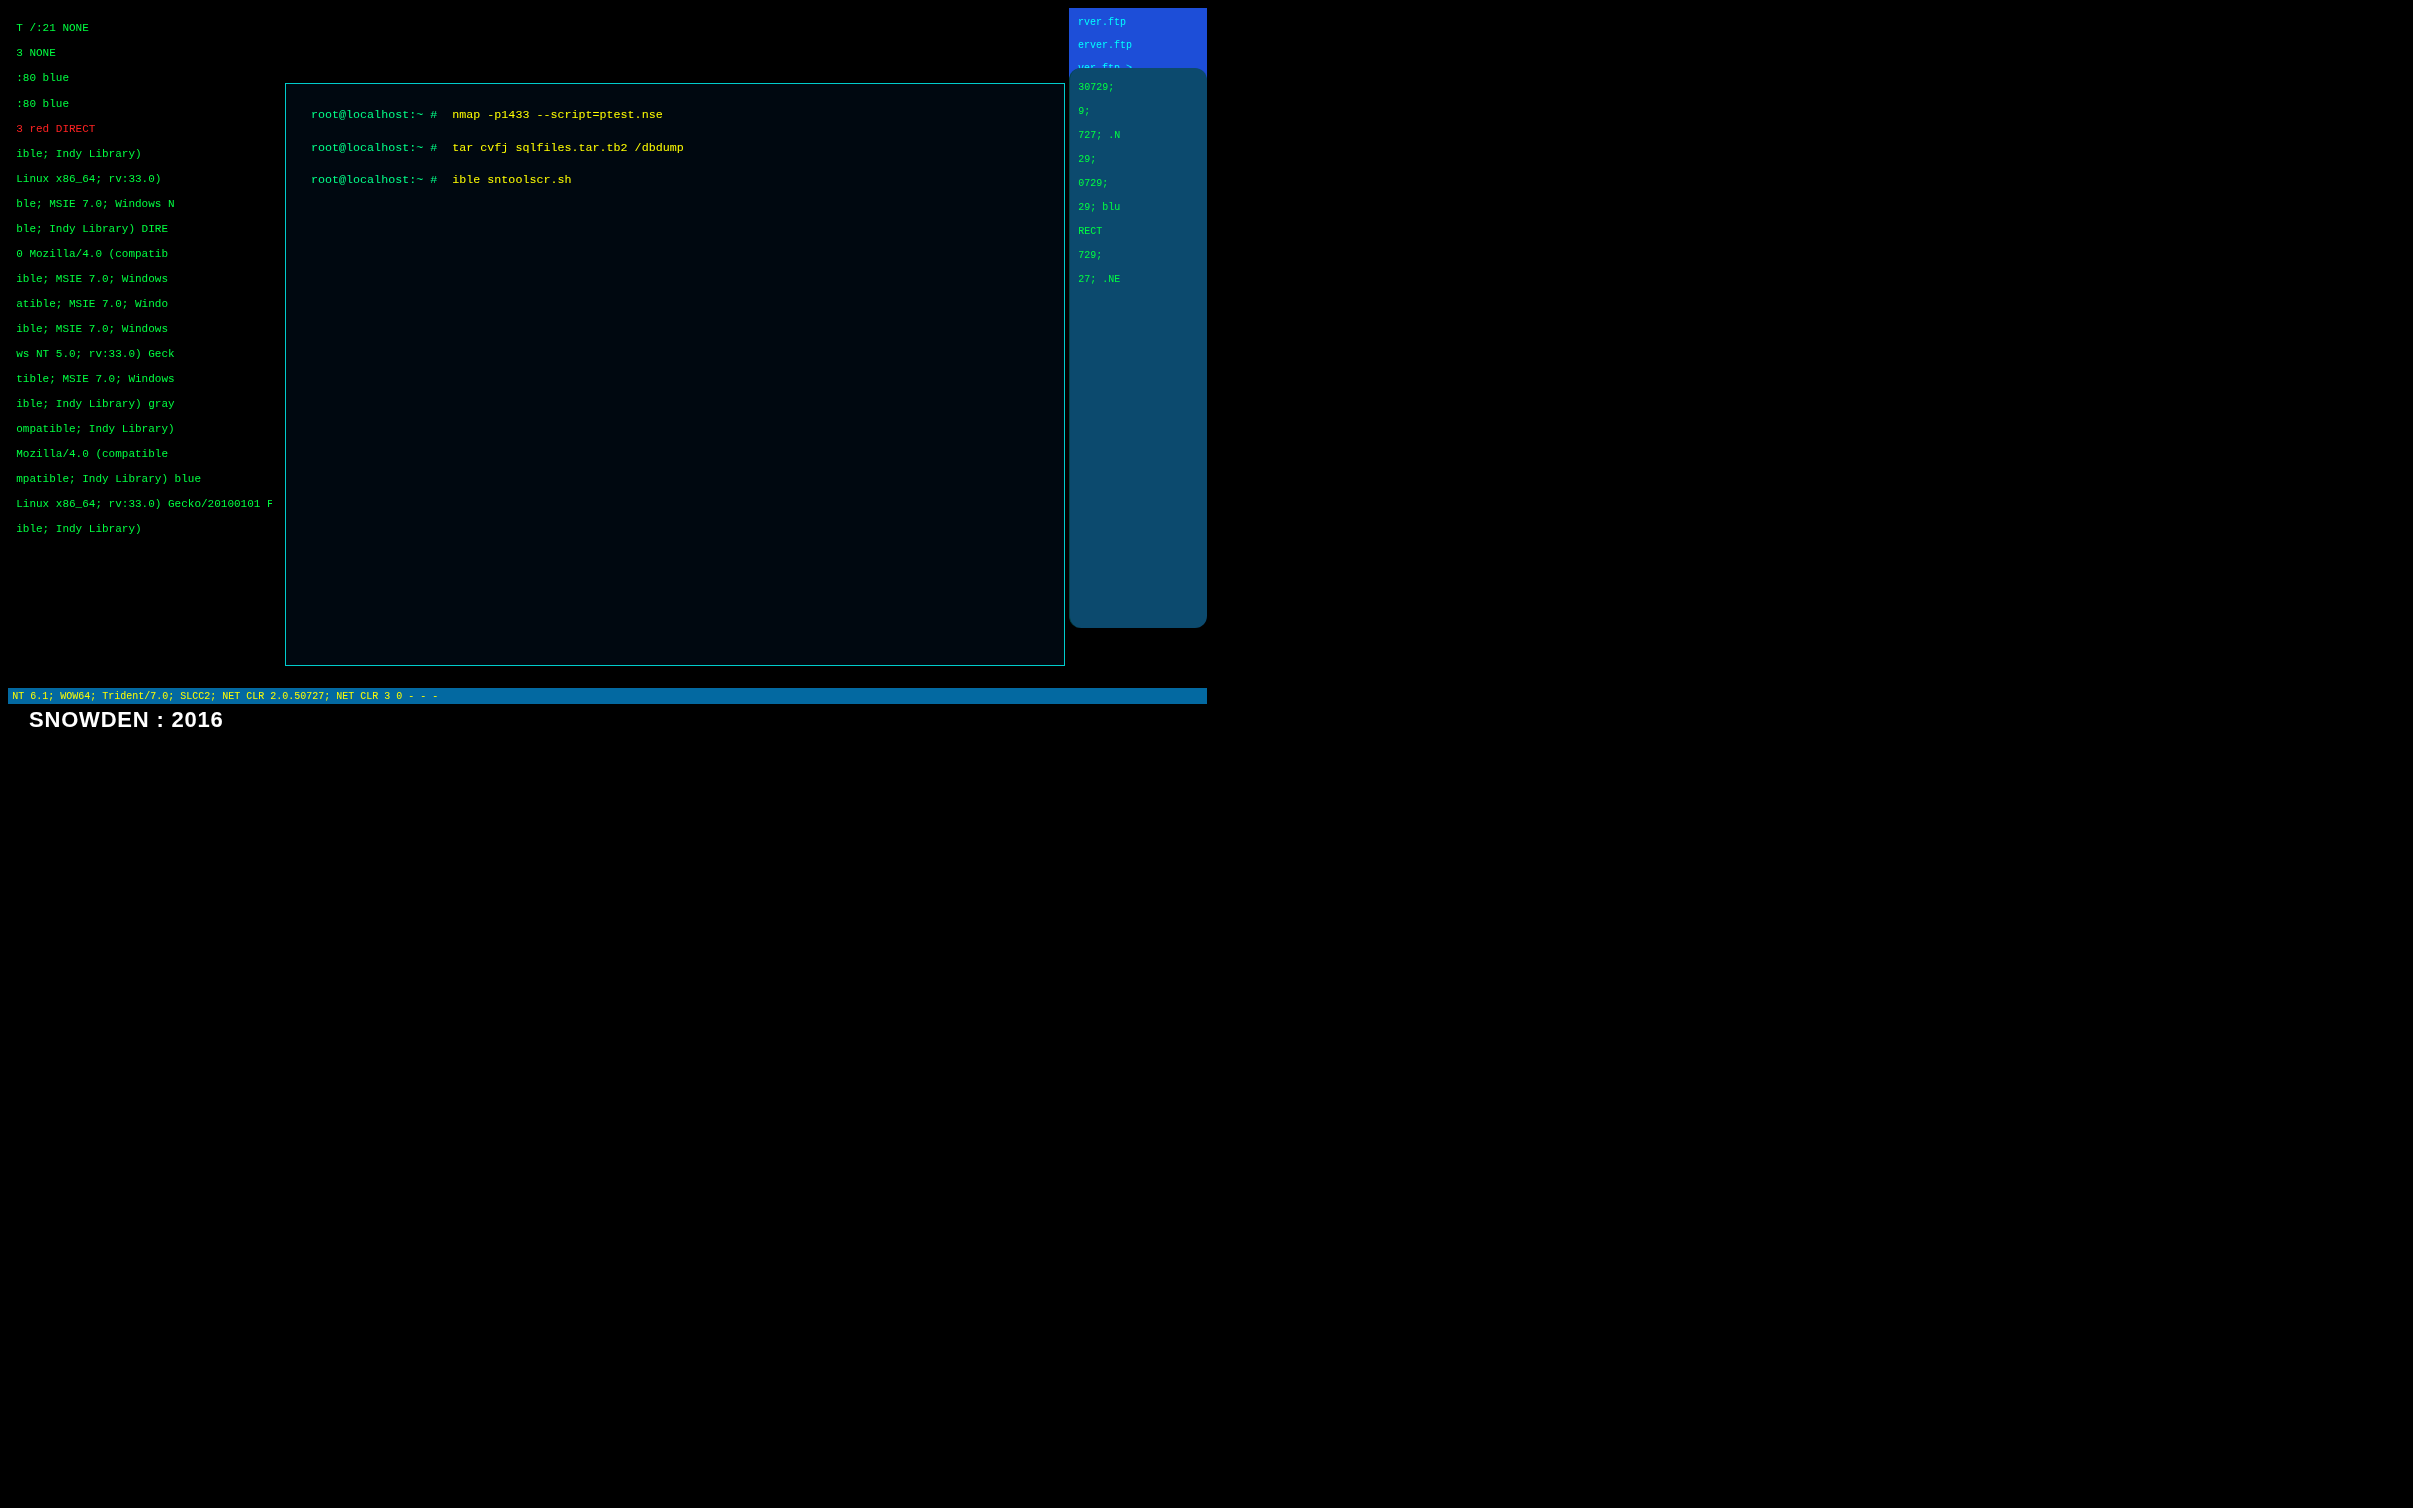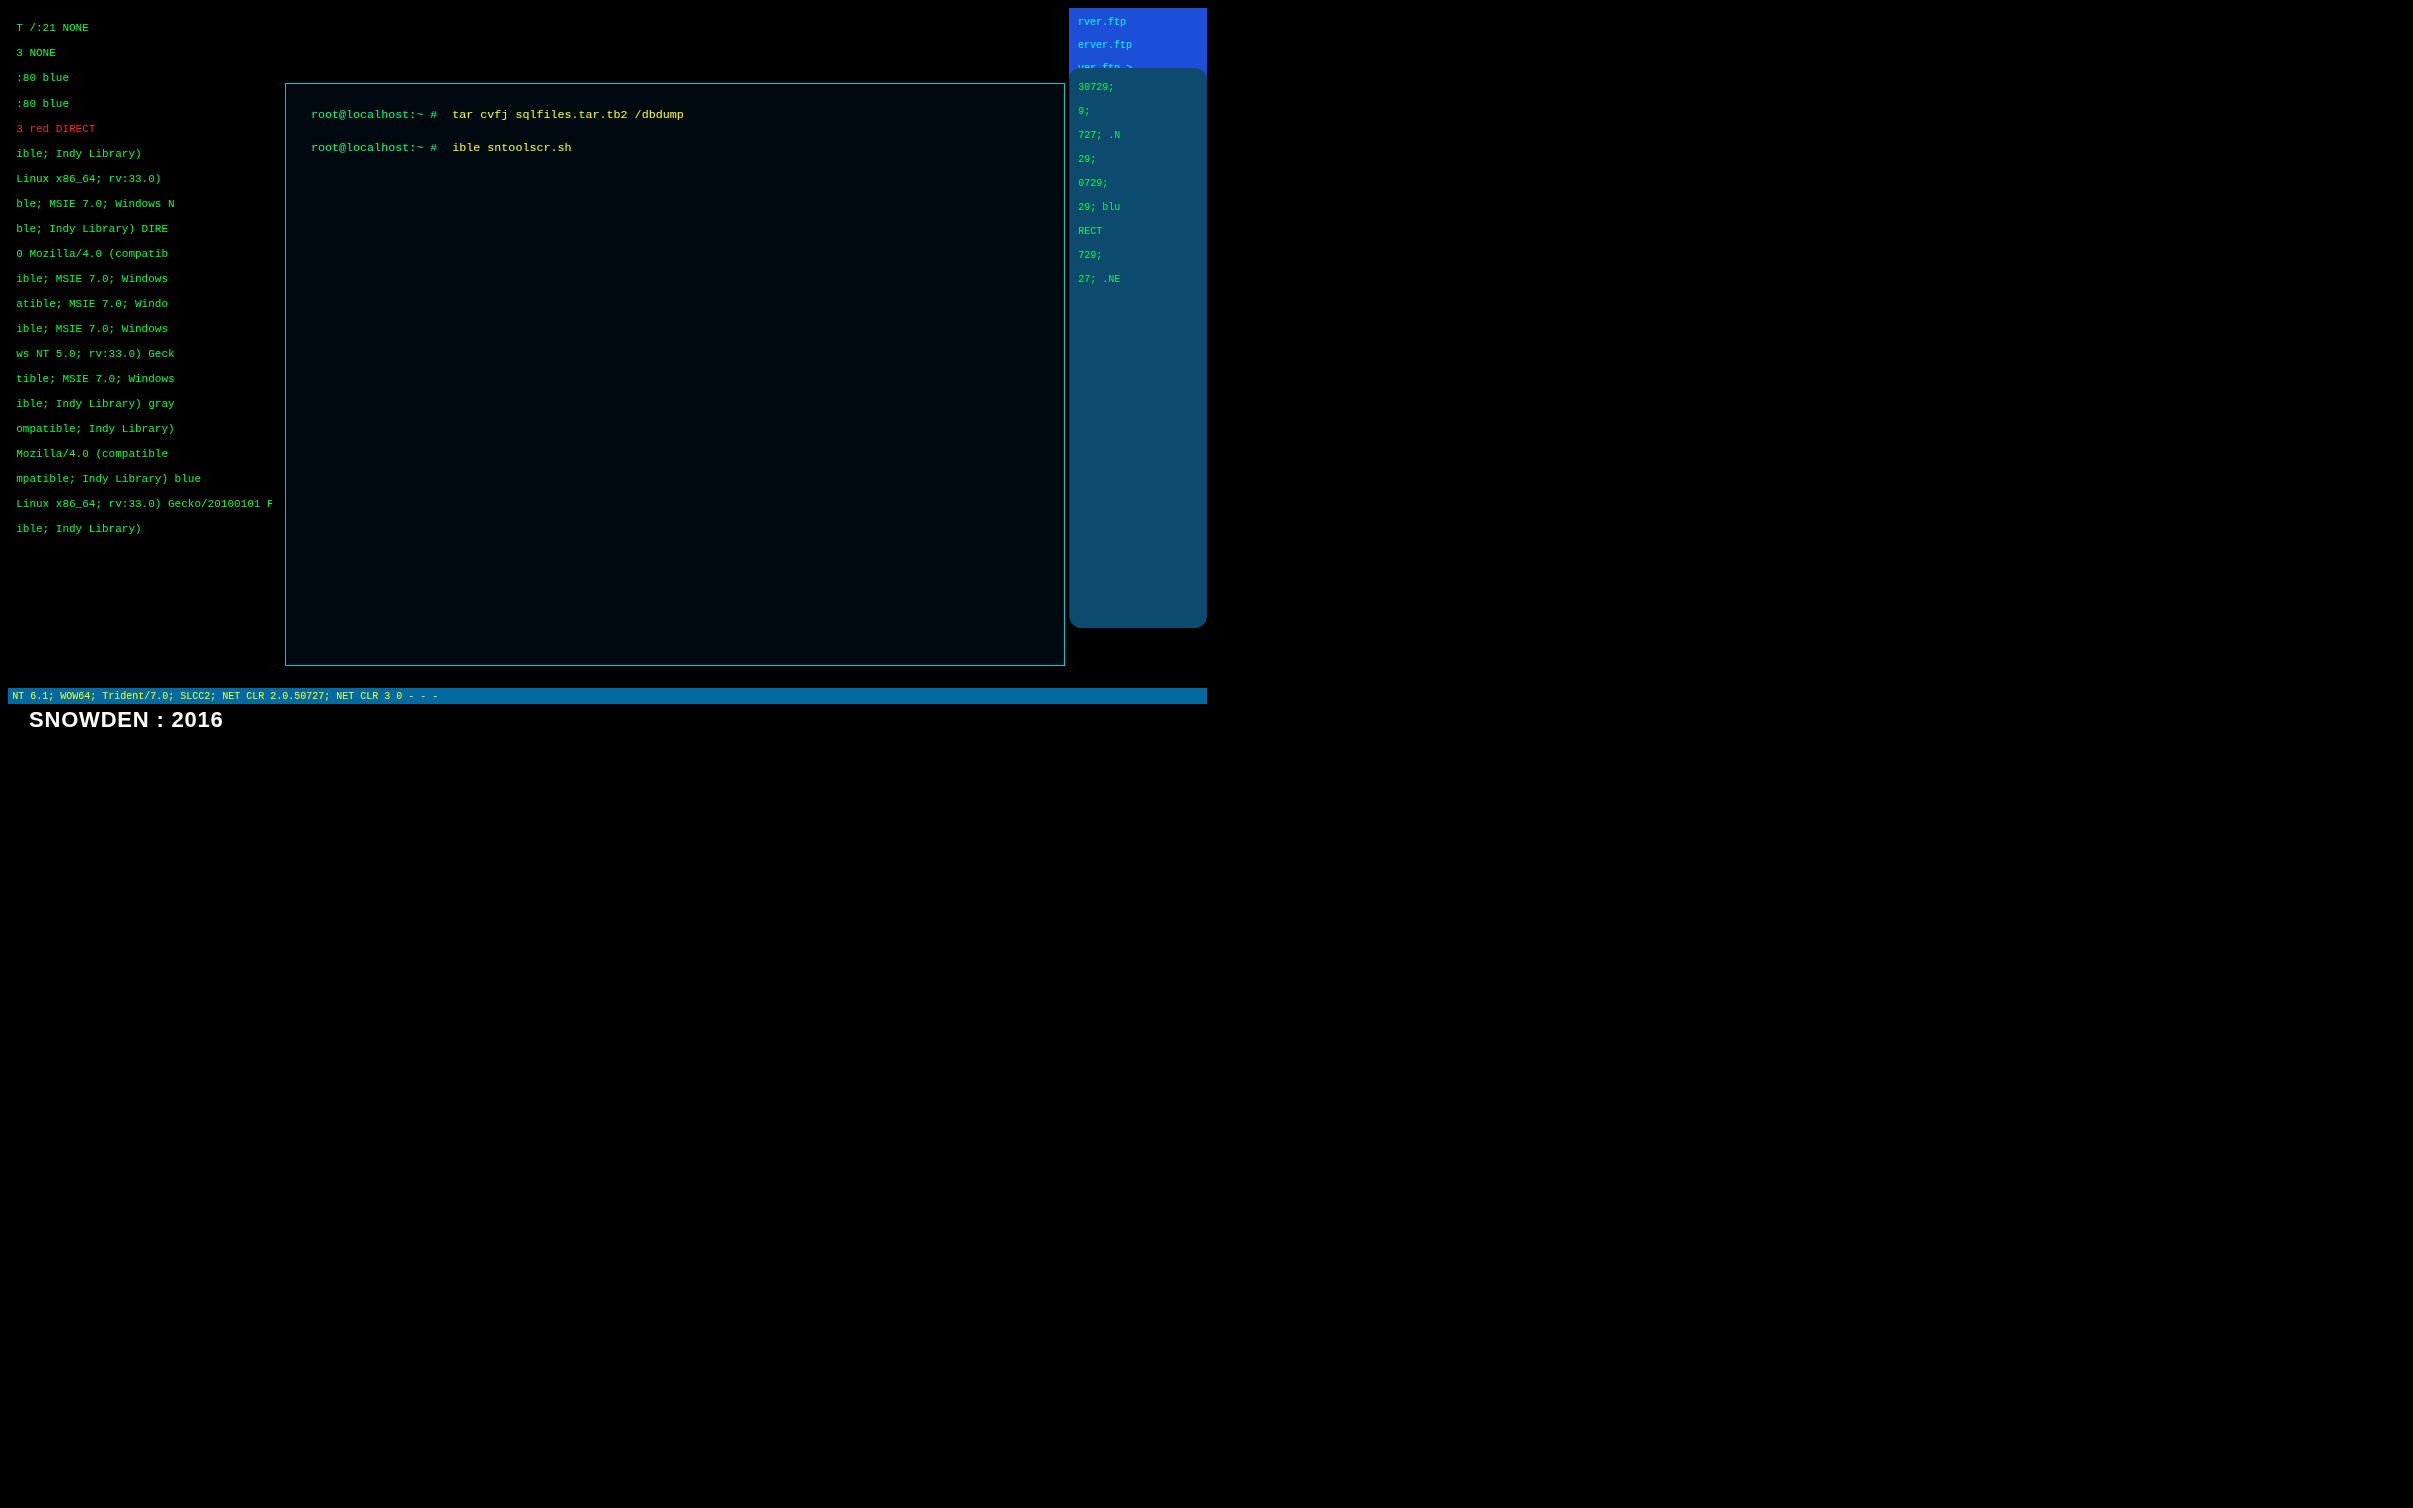--- a/index.html
+++ b/index.html
@@ -165,20 +165,23 @@
     <div class="log-line color-green">ible; Indy Library) gray</div>
     <div class="log-line color-green">ompatible; Indy Library)</div>
     <div class="log-line color-green"> Mozilla/4.0 (compatible</div>
     <div class="log-line color-green">mpatible; Indy Library) blue</div>
     <div class="log-line color-green"> Linux x86_64; rv:33.0) Gecko/20100101 Firefox/33.0 gray</div>
     <div class="log-line color-green">ible; Indy Library)</div>
   </div>
 
   <div class="center-panel">
     <span class="terminal-line">
+      <span class="terminal-prompt">root@localhost:~ # </span><span class="terminal-cmd">nmap -p1433 --script=ptest.nse</span>
+    </span>
+    <span class="terminal-line">
       <span class="terminal-prompt">root@localhost:~ # </span><span class="terminal-cmd">tar cvfj sqlfiles.tar.tb2 /dbdump</span>
     </span>
     <span class="terminal-line">
       <span class="terminal-prompt">root@localhost:~ # </span><span class="terminal-cmd">ible sntoolscr.sh</span>
     </span>
   </div>
 
   <div class="right-top-box">
     <div class="log-line" style="color:#00ffff;">rver.ftp</div>
     <div class="log-line" style="color:#00ffff;">erver.ftp</div>

